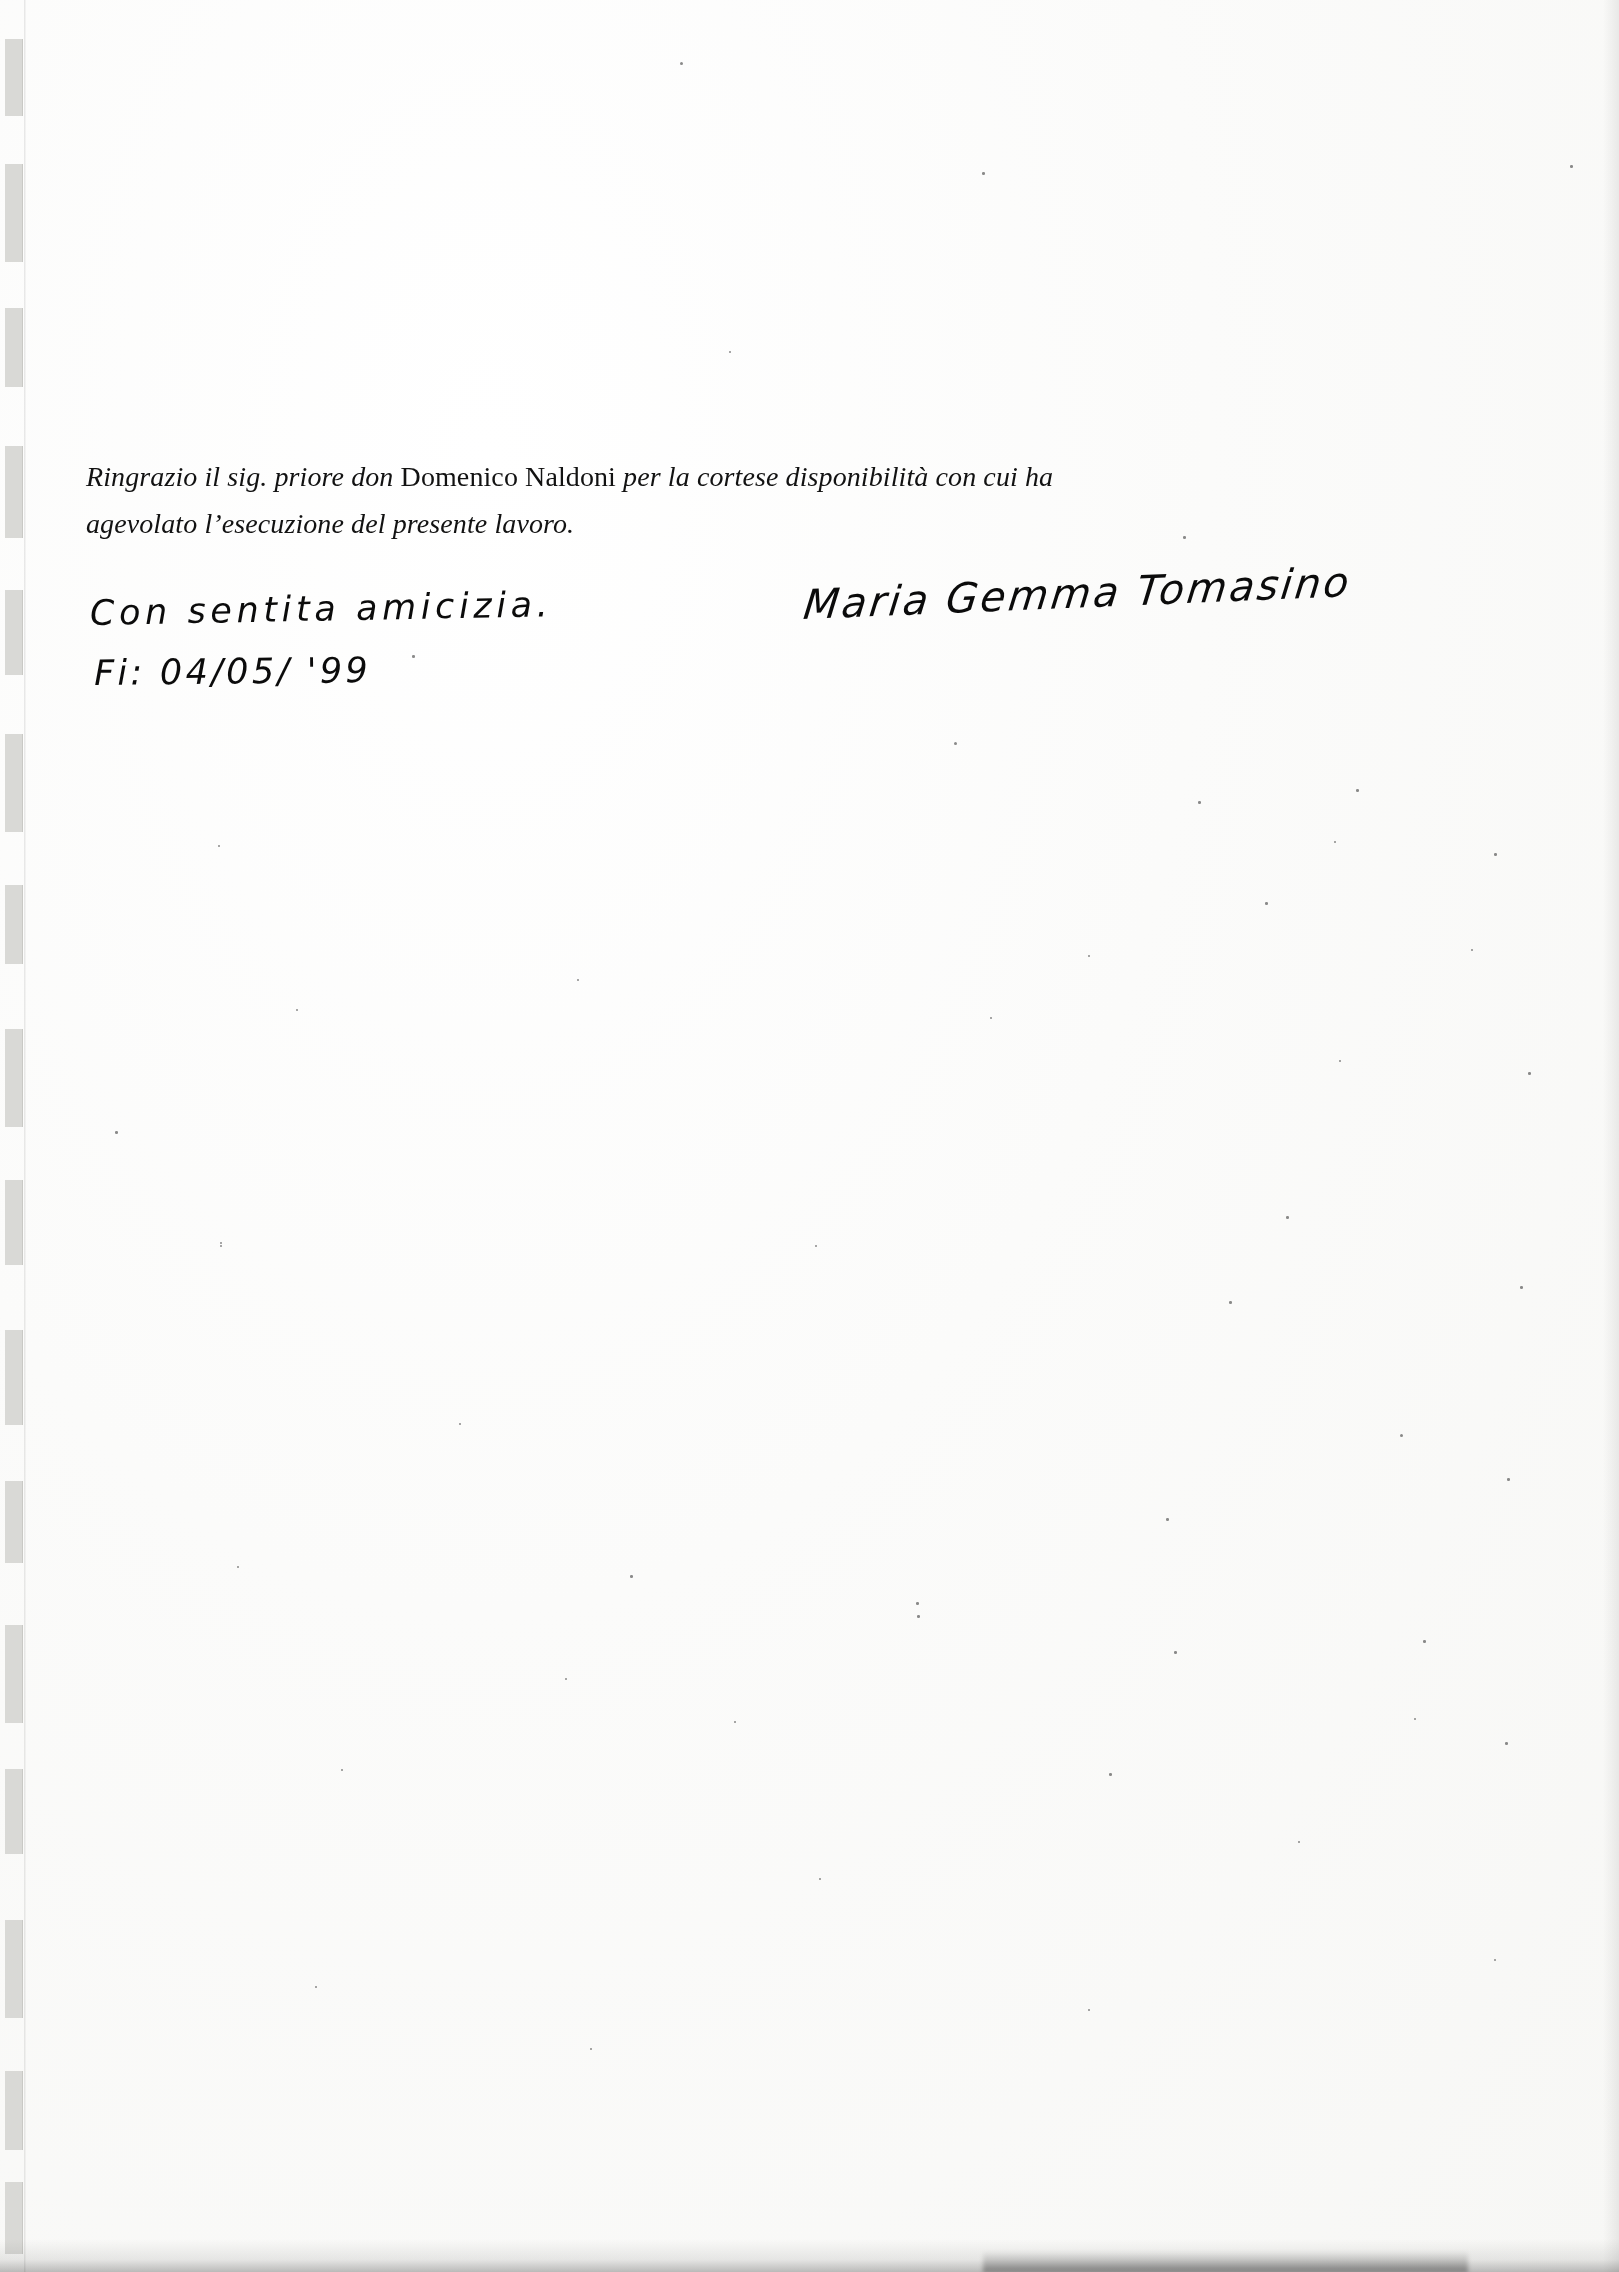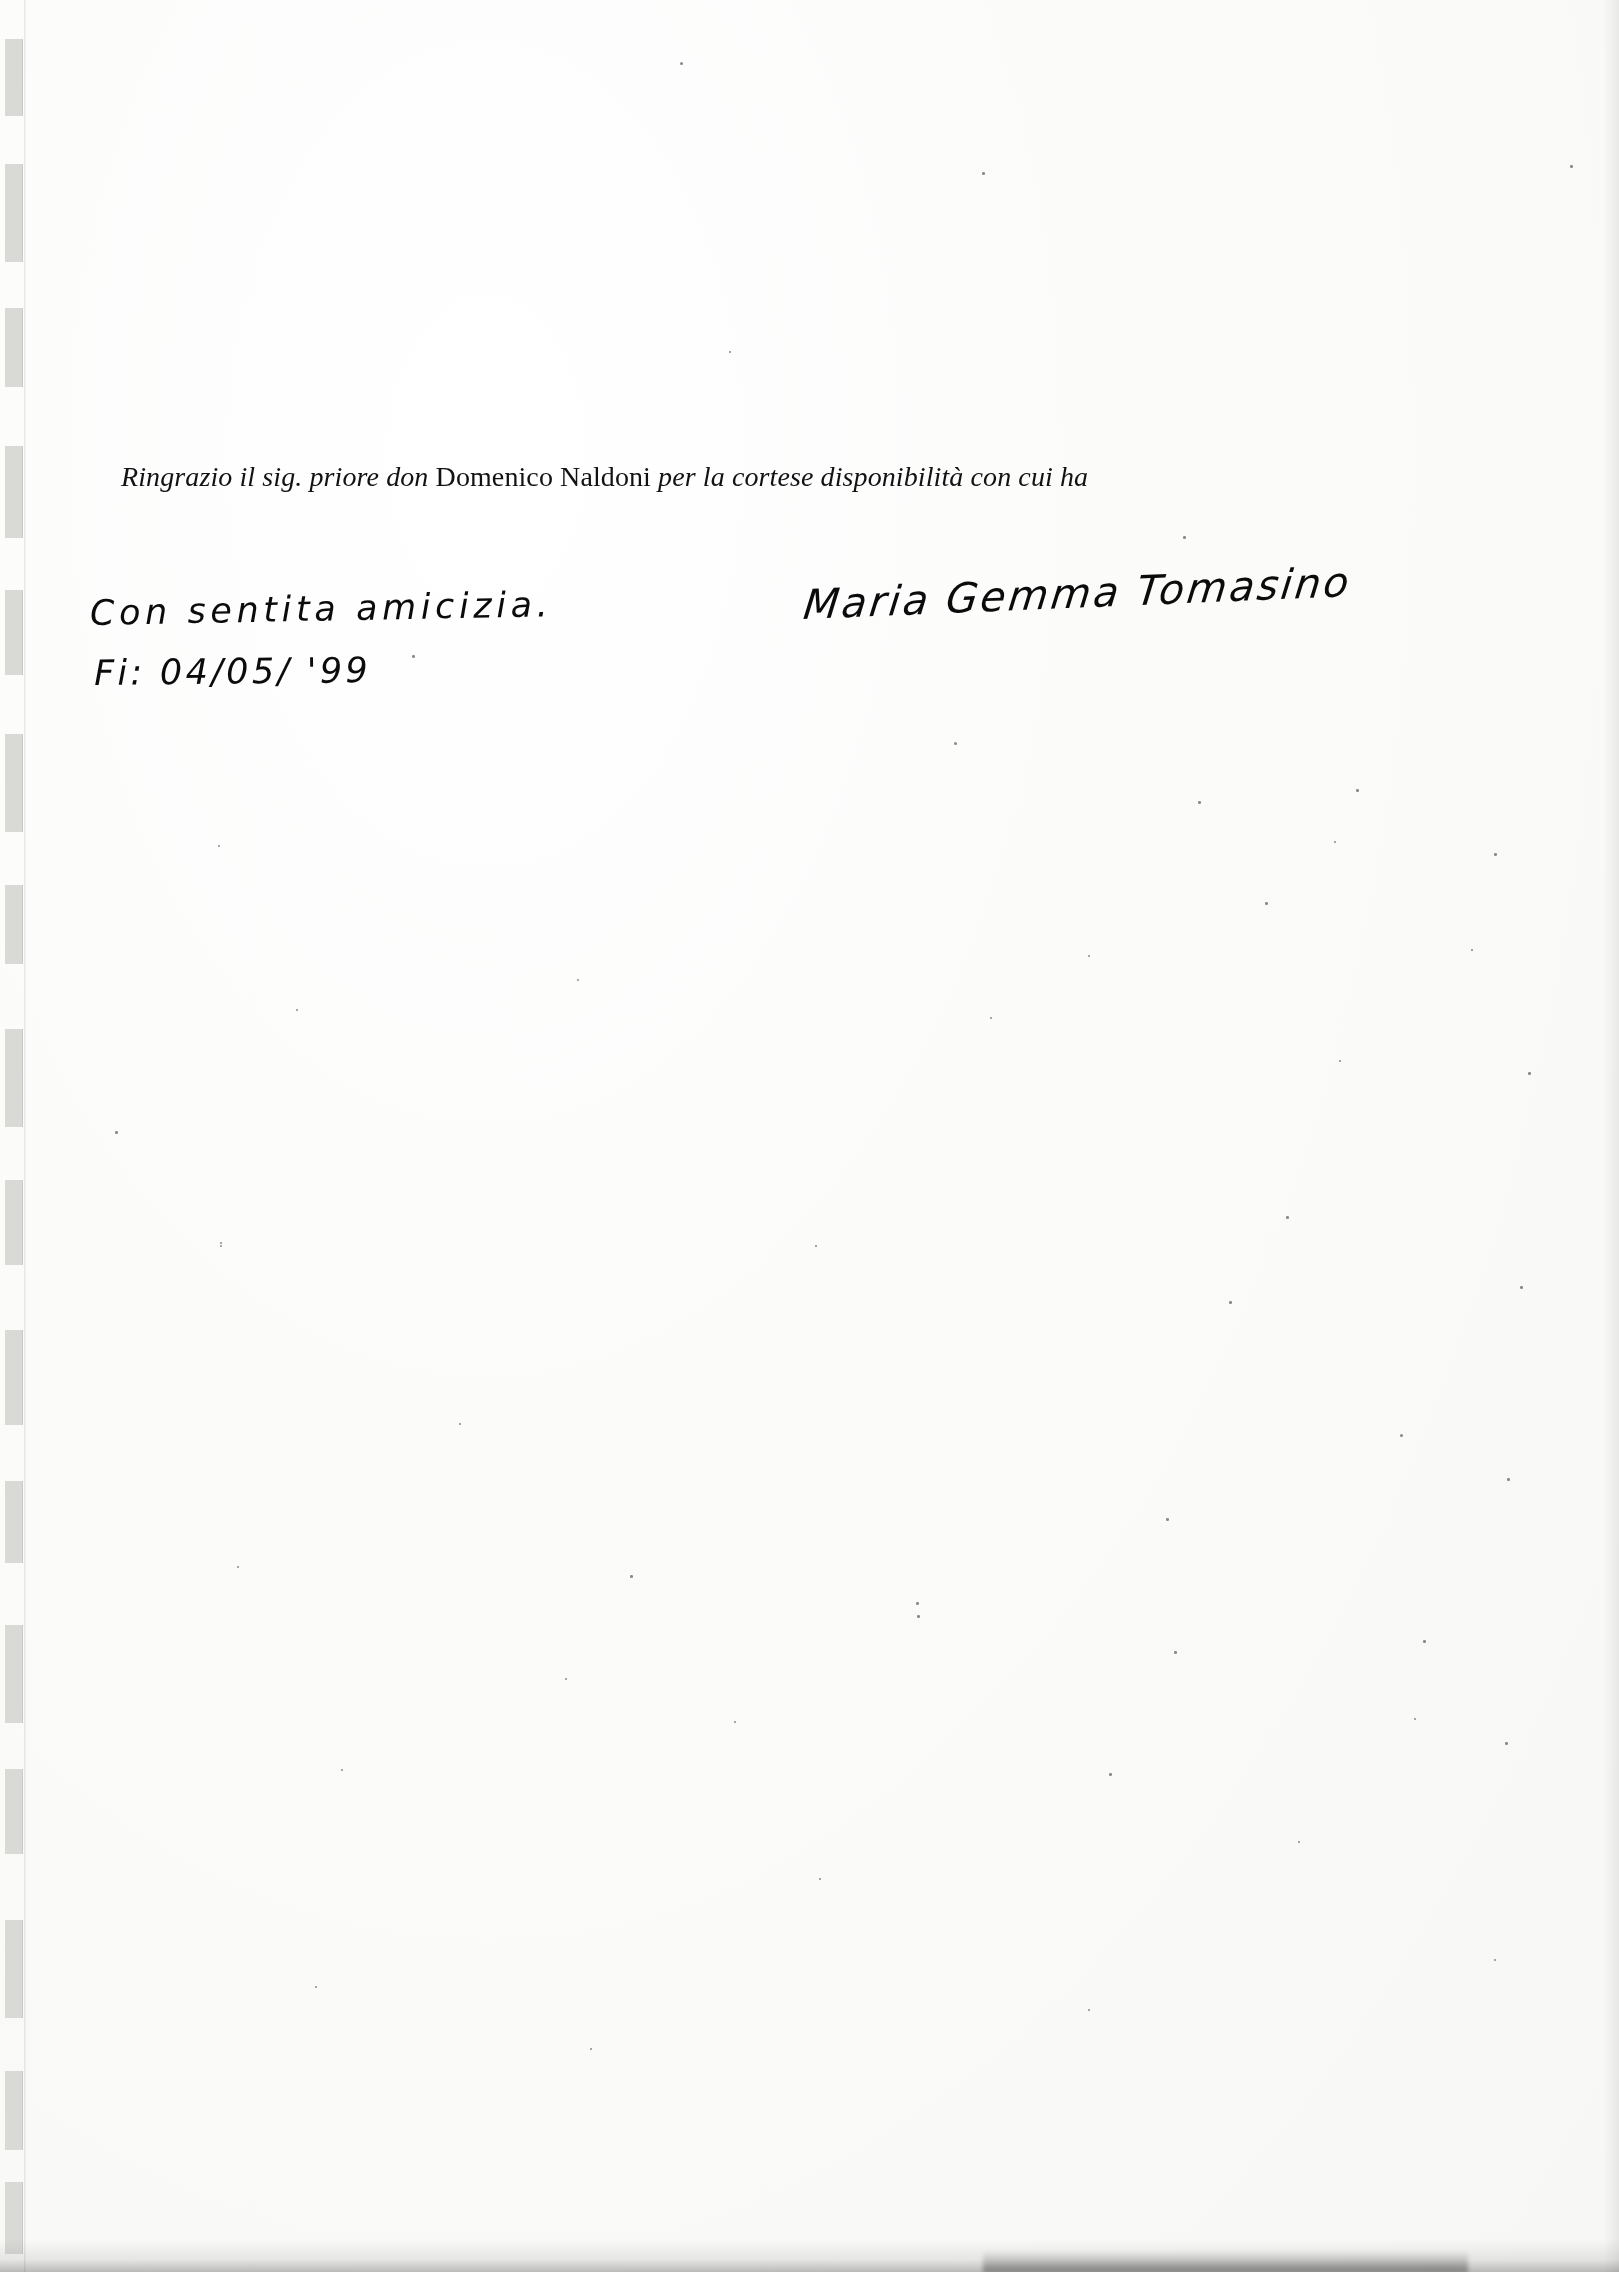--- a/index.html
+++ b/index.html
@@ -97,21 +97,20 @@
     opacity: 0.55;
     pointer-events: none;
   }
 
   
   #typed-block {
     position: absolute;
     left: 86px;
     top: 453px;
     width: 1265px;
-    margin-left: 35px;
   }
   .typed-line {
     font-family: "Liberation Serif", serif;
     font-size: 28px;
     line-height: 47px;
     color: #121212;
     white-space: nowrap;
     letter-spacing: 0.1px;
   }
   .it { font-style: italic; }
@@ -183,20 +182,21 @@
       <div class="binder-tick" style="top: 1625px; height: 98px;"></div>
       <div class="binder-tick" style="top: 1769px; height: 85px;"></div>
       <div class="binder-tick" style="top: 1920px; height: 98px;"></div>
       <div class="binder-tick" style="top: 2071px; height: 79px;"></div>
       <div class="binder-tick" style="top: 2182px; height: 72px;"></div>
     </div>
   <div id="scan-seam"></div>
 
   <div id="typed-block">
     <div class="typed-line"><span class="it">Ringrazio il sig. priore don </span><span class="ro">Domenico Naldoni</span><span class="it"> per la cortese disponibilità con cui ha</span></div>
+    <div class="typed-line it">agevolato l’esecuzione del presente lavoro.</div>
   </div>
 
   <div id="handwriting-block">
     <div id="hand-line-1" class="hand">Con sentita amicizia.</div>
     <div id="hand-signature" class="hand">Maria Gemma Tomasino</div>
     <div id="hand-line-2" class="hand">Fi: 04/05/ '99</div>
   </div>
 
   <div id="scan-right-edge"></div>
   <div id="scan-bottom-edge"></div>

